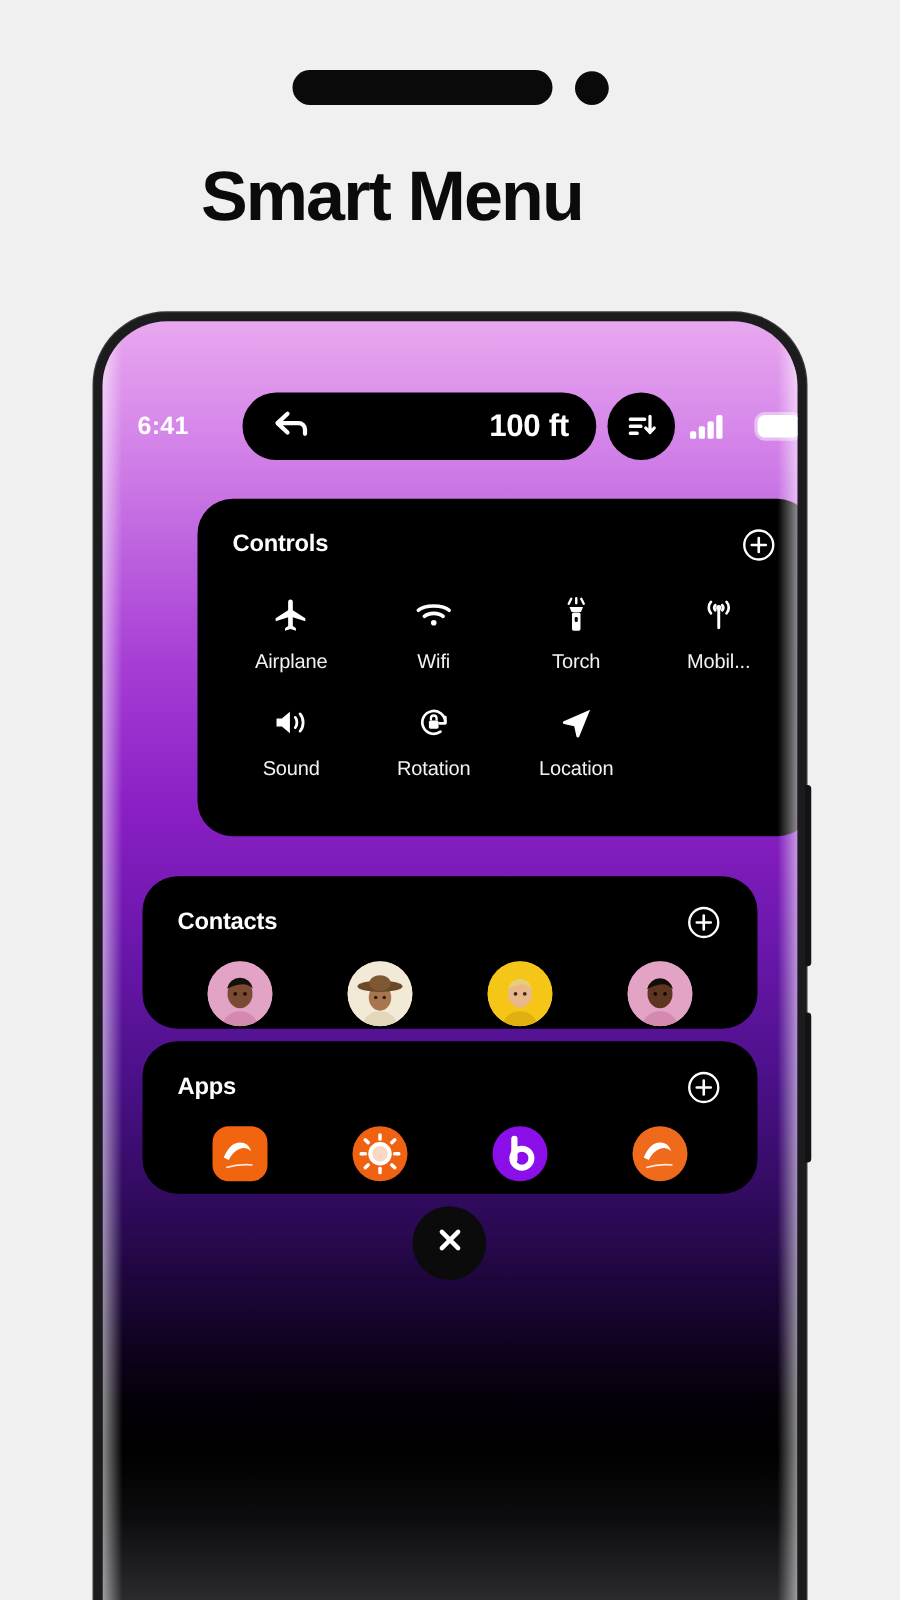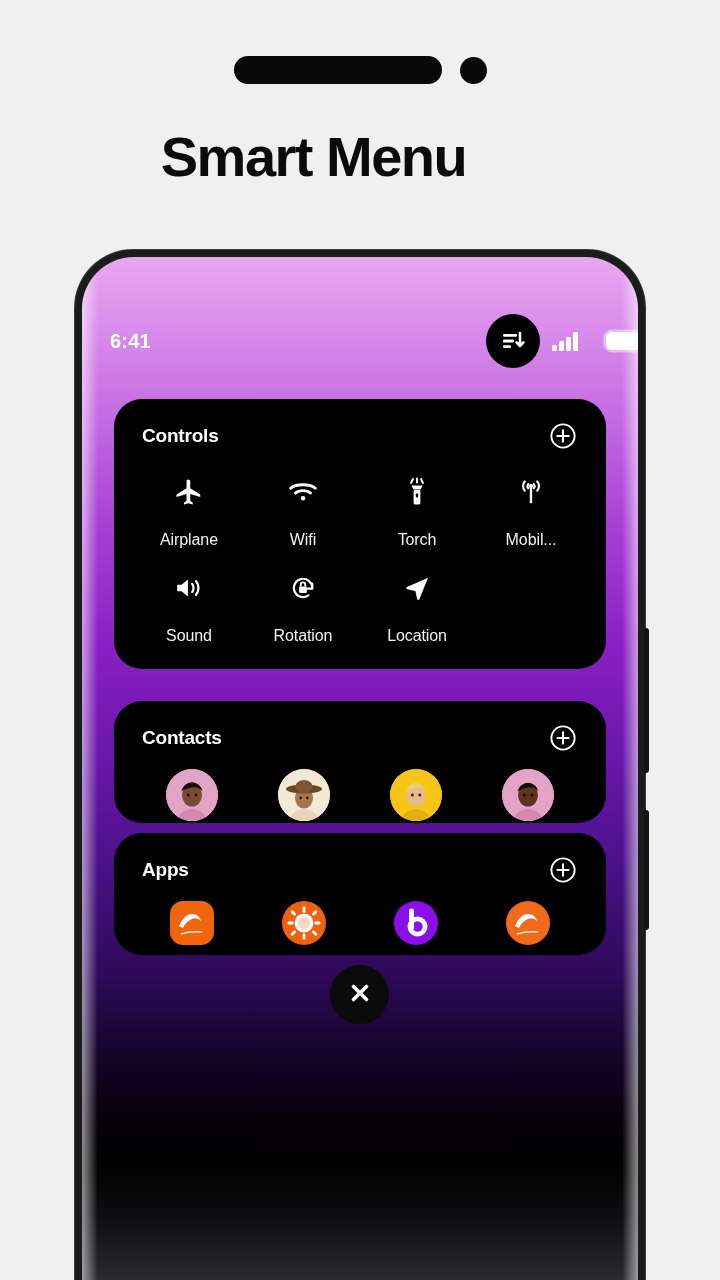--- a/index.html
+++ b/index.html
@@ -212,32 +212,32 @@
   }
   .add-btn {
     width: 30px;
     height: 30px;
     display: flex;
     align-items: center;
     justify-content: center;
   }
 
   
-  .panel-controls { top: 142px; height: 270px; }
+  .panel-controls { top: 142px; height: 270px; margin-left: 44px; }
   .controls-grid {
     display: grid;
     grid-template-columns: repeat(4, 1fr);
     row-gap: 24px;
     padding: 26px 18px 0 18px;
   }
   .control-cell {
     display: flex;
     flex-direction: column;
     align-items: center;
-    gap: 24px;
+    gap: 14px;
   }
   .control-icon {
     height: 30px;
     display: flex;
     align-items: center;
     justify-content: center;
   }
   .control-label {
     color: #f2f2f2;
     font-size: 16px;
@@ -309,20 +309,29 @@
   <div class="side-btn b1"></div>
   <div class="side-btn b2"></div>
 
   <div class="phone-screen">
     <div class="screen-edge-left"></div>
     <div class="screen-edge-right"></div>
 
     <div class="status-bar">
       <div class="status-time">6:41</div>
 
+      <div class="nav-pill">
+        <span>
+          <svg width="34" height="28" viewBox="0 0 34 28" fill="none">
+            <path d="M14 6 L6 13.5 L14 21" stroke="#fff" stroke-width="3.4" stroke-linecap="round" stroke-linejoin="round"></path>
+            <path d="M6.5 13.5 H23 a5 5 0 0 1 5 5 V22" stroke="#fff" stroke-width="3.4" stroke-linecap="round" fill="none"></path>
+          </svg>
+        </span>
+        <span class="nav-distance">100 ft</span>
+      </div>
 
       <div class="sort-btn">
         <svg width="26" height="26" viewBox="0 0 26 26" fill="none">
           <rect x="3" y="6" width="14" height="2.8" rx="1.2" fill="#fff"></rect>
           <rect x="3" y="11.6" width="11" height="2.8" rx="1.2" fill="#fff"></rect>
           <rect x="3" y="17.2" width="8" height="2.8" rx="1.2" fill="#fff"></rect>
           <path d="M20 5 V18 M20 18 L16.6 14.4 M20 18 L23.4 14.4" stroke="#fff" stroke-width="2.6" stroke-linecap="round" stroke-linejoin="round"></path>
         </svg>
       </div>
 

